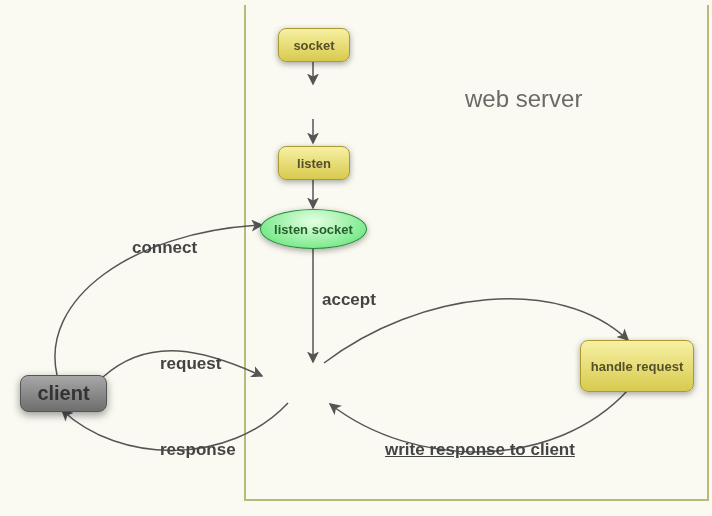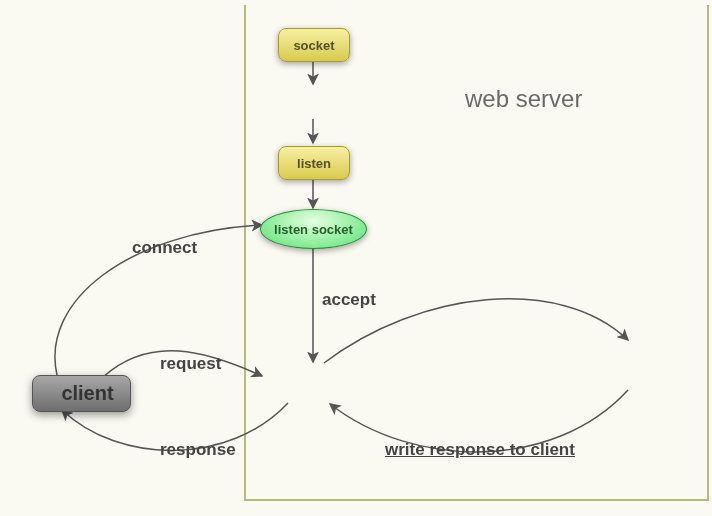--- a/index.html
+++ b/index.html
@@ -108,22 +108,25 @@
     </div>
 <div class="box gold" style="left:278px; top:146px; width:70px; height:32px;text-align:right;">
       <span>listen</span>
     </div>
 
 <div class="ellipse green" style="left:260px; top:209px; width:105px; height:38px;">
       <span>listen socket</span>
     </div>
 
 
+<div class="box gold" style="left:580px; top:340px; width:112px; height:50px;">
+      <span>handle request</span>
+    </div>
 
-<div class="box gray" style="left:32px; top:375px; width:85px; height:35px;padding-left:12px;">
+<div class="box gray" style="left:20px; top:375px; width:85px; height:35px;">
       <span>client</span>
     </div>
 
 <div class="edgelabel" style="left:132px; top:238px;">connect</div>
 <div class="edgelabel" style="left:322px; top:290px;">accept</div>
 <div class="edgelabel" style="left:160px; top:330px;margin-top:24px;">request</div>
 <div class="edgelabel" style="left:160px; top:440px;">response</div>
 <div class="edgelabel" style="left:385px; top:440px;text-decoration:underline;">write response to client</div>
 
 </div>

